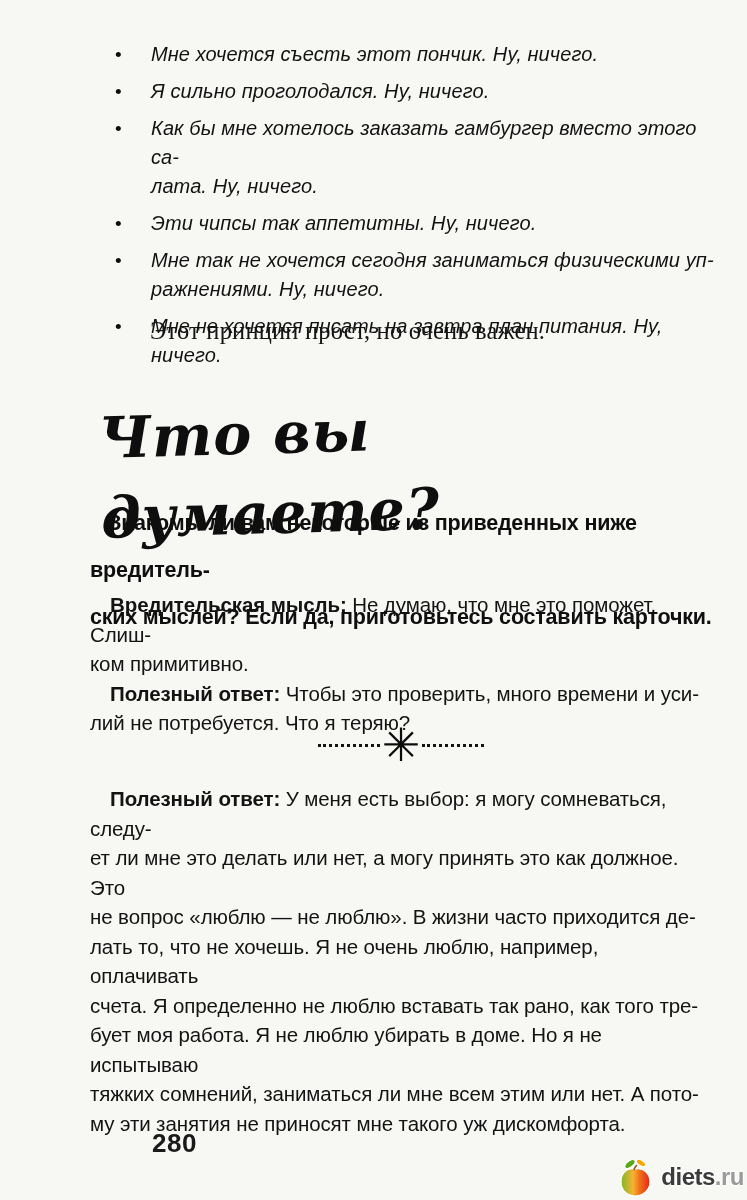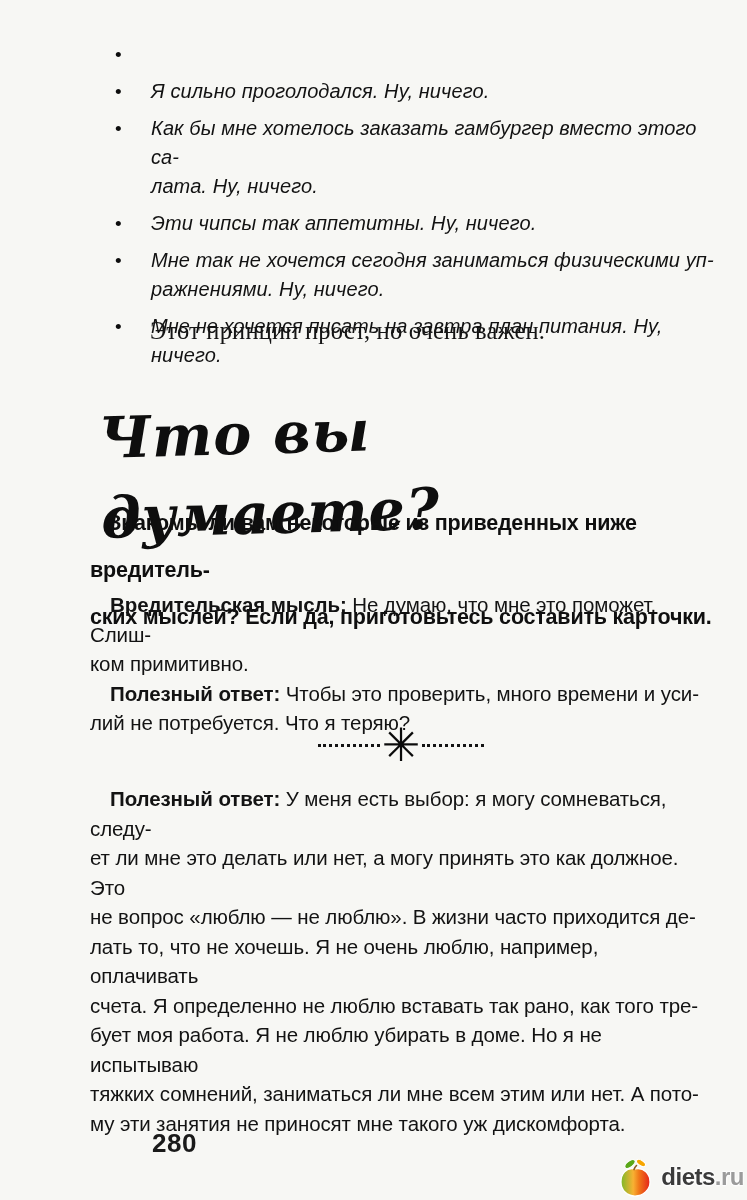--- a/index.html
+++ b/index.html
@@ -103,20 +103,21 @@
   }
 </style>
 </head>
 <body>
 
 <div class="page">
 
   <div class="block bullets">
     <div class="bullet-item">
       <span class="bullet-marker">•</span>
+      <span class="bullet-text">Мне хочется съесть этот пончик. Ну, ничего.</span>
     </div>
     <div class="bullet-item">
       <span class="bullet-marker">•</span>
       <span class="bullet-text">Я сильно проголодался. Ну, ничего.</span>
     </div>
     <div class="bullet-item">
       <span class="bullet-marker">•</span>
       <span class="bullet-text">Как бы мне хотелось заказать гамбургер вместо этого са-
 лата. Ну, ничего.</span>
     </div>

